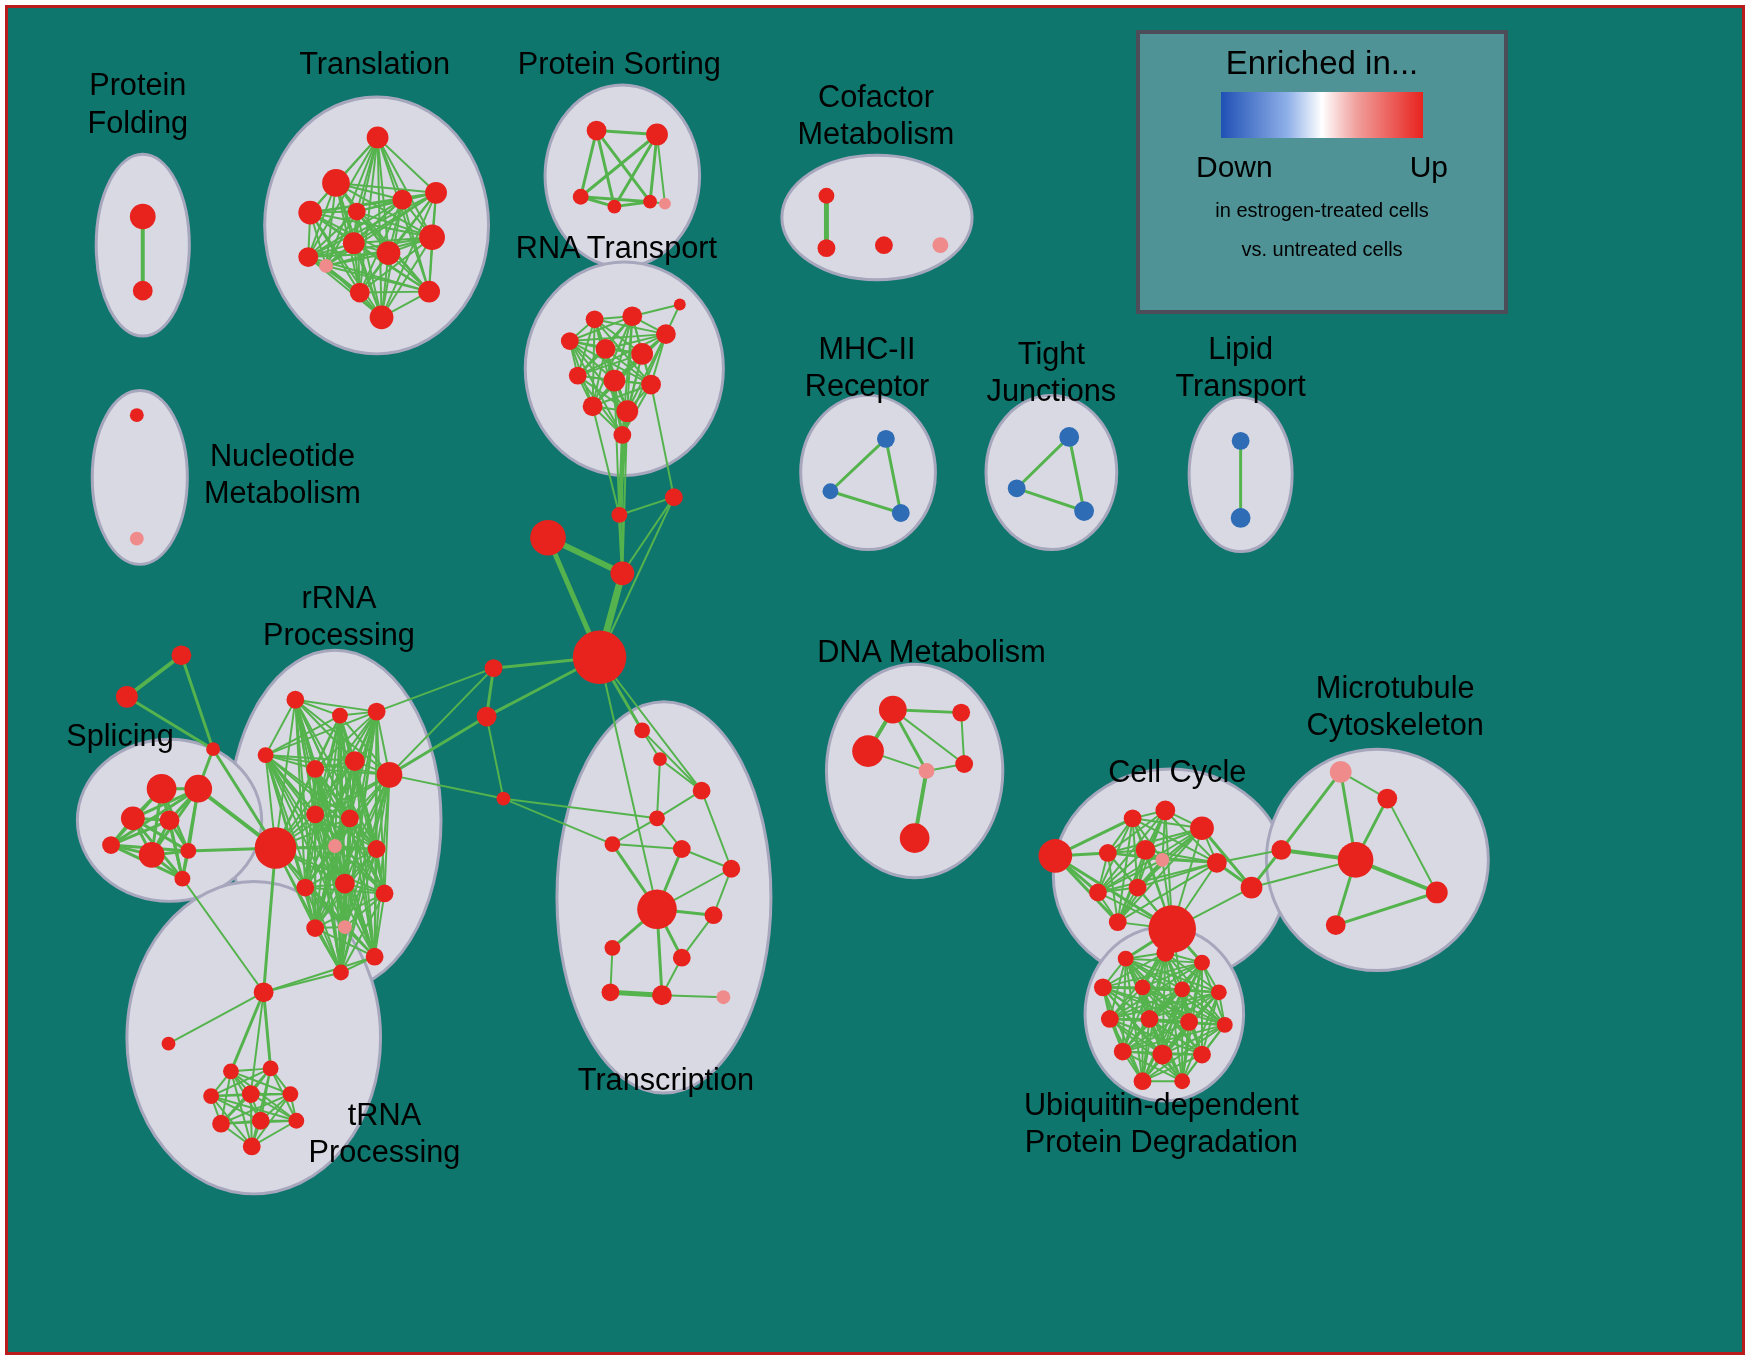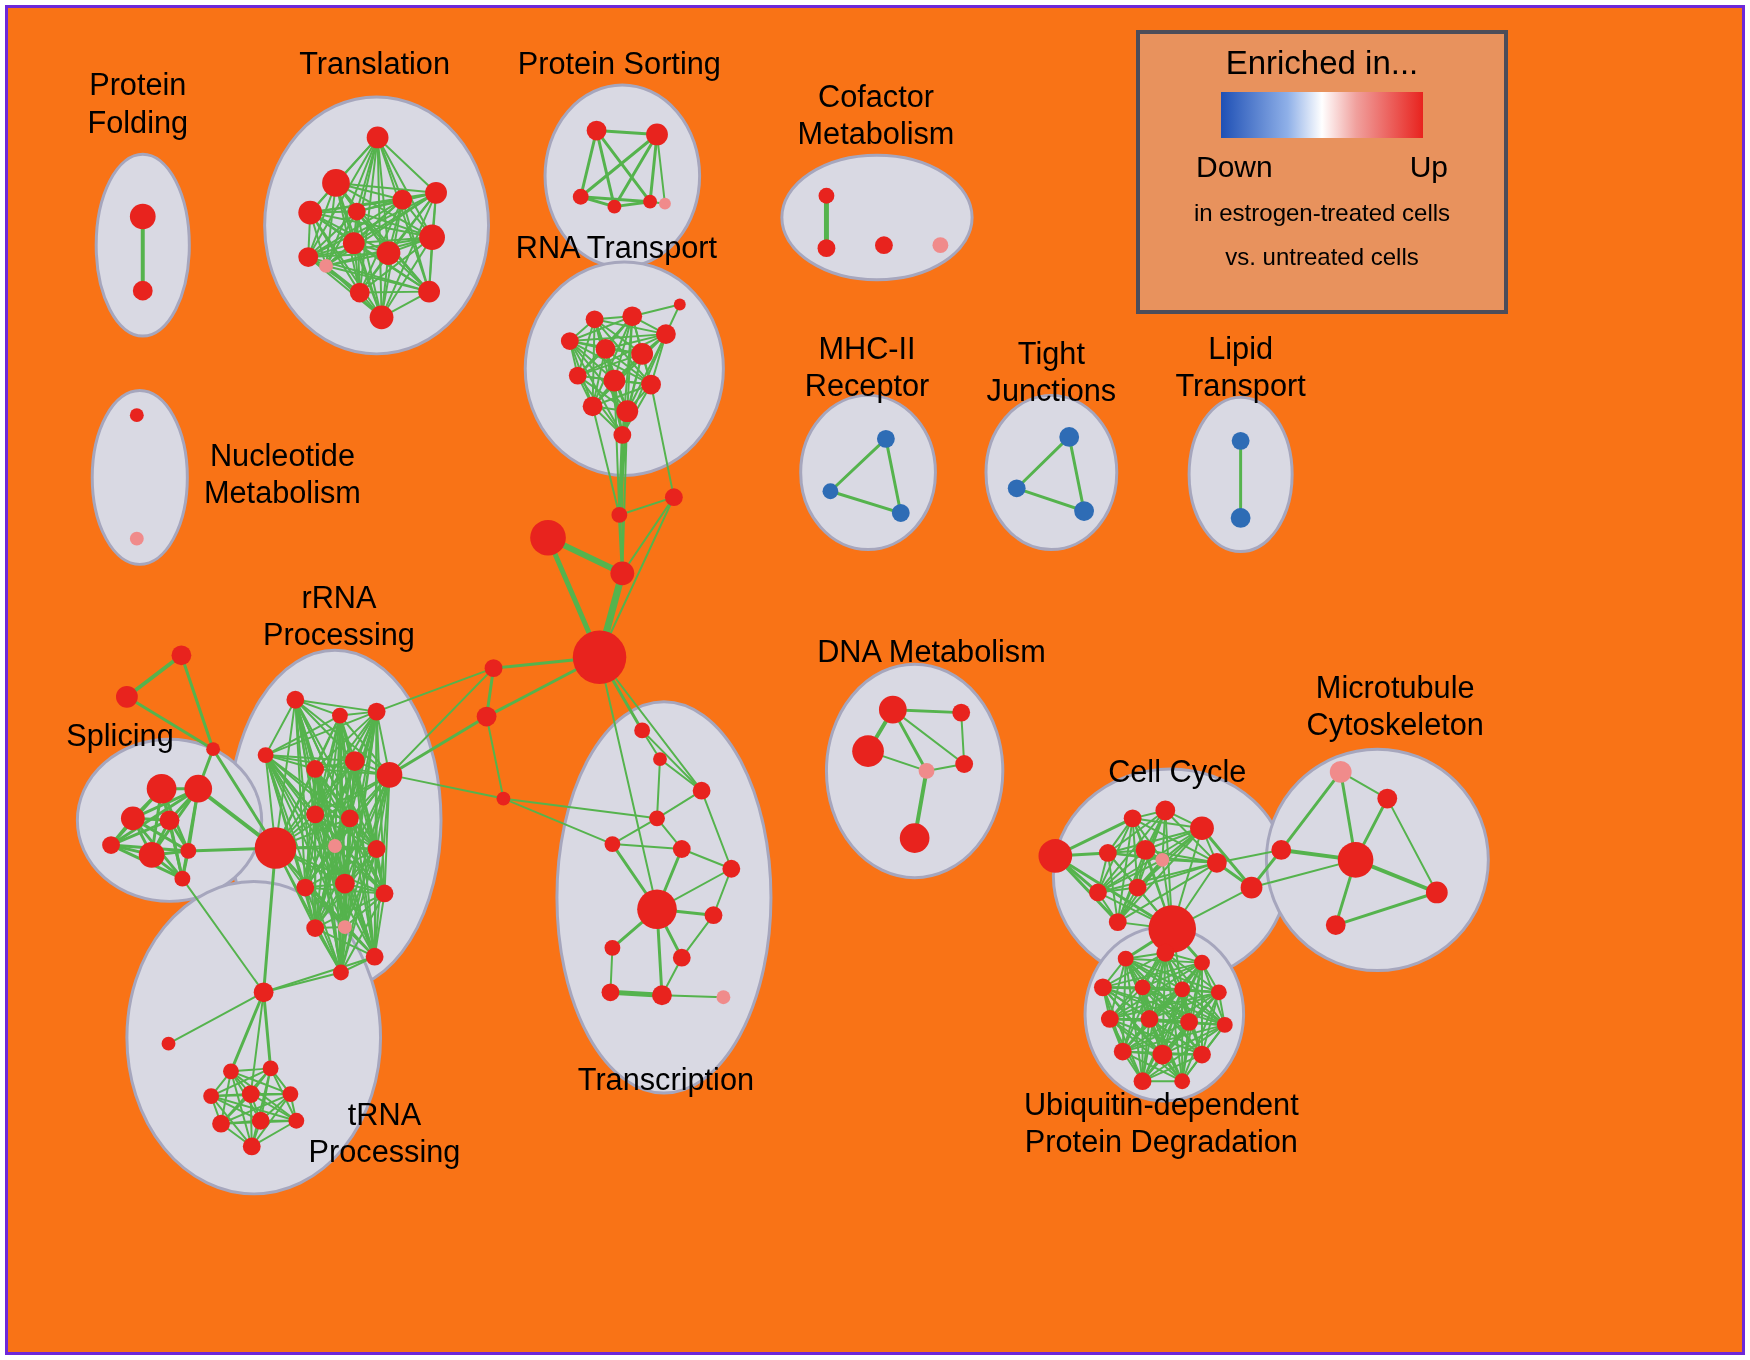--- a/index.html
+++ b/index.html
@@ -1,25 +1,25 @@
 <!DOCTYPE html>
 <html><head>
 <meta charset="utf-8">
 <style>
   html,body{margin:0;padding:0;background:#ffffff;font-family:"Liberation Sans",sans-serif;}
   .stage{position:relative;width:1750px;height:1360px;background:#ffffff;overflow:hidden;}
-  .frame{position:absolute;left:5px;top:5px;right:5px;bottom:5px;border:3px solid #6d28d9;background:#f97316;}
+  .frame{position:absolute;left:5px;top:5px;right:5px;bottom:5px;border:3px solid #b91c1c;background:#0f766e;}
   .netsvg{position:absolute;left:0;top:0;width:100%;height:100%;}
   .netsvg text{font-family:"Liberation Sans",sans-serif;font-size:31px;fill:#000;}
   .legend{position:absolute;left:1128px;top:22px;width:372px;height:284px;border:4px solid #4d4d59;
           box-sizing:border-box;text-align:center;padding-top:10px;background:rgba(201,202,226,0.35);}
   .legend-title{font-size:33px;color:#000;}
   .legend-gradient{width:202px;height:46px;margin:10px auto 6px auto;border:0;}
   .legend-row{display:flex;justify-content:space-between;width:252px;margin:12px auto;font-size:30px;color:#000;}
-  .legend-caption{font-size:24px;color:#000;margin-top:14px;line-height:1.25;}
+  .legend-caption{font-size:20px;color:#000;margin-top:14px;line-height:1.25;}
 </style>
 </head>
 <body>
 
 <div class="stage">
   <div class="frame">
     <svg class="netsvg" viewBox="0 0 1750 1360" preserveAspectRatio="none">
         <ellipse cx="136" cy="240" rx="47" ry="92" fill="#d9d9e3" stroke="#a6a6bd" stroke-width="3"></ellipse>
         <ellipse cx="372" cy="220" rx="113" ry="130" fill="#d9d9e3" stroke="#a6a6bd" stroke-width="3"></ellipse>
         <ellipse cx="620" cy="170" rx="78" ry="92" fill="#d9d9e3" stroke="#a6a6bd" stroke-width="3"></ellipse>

